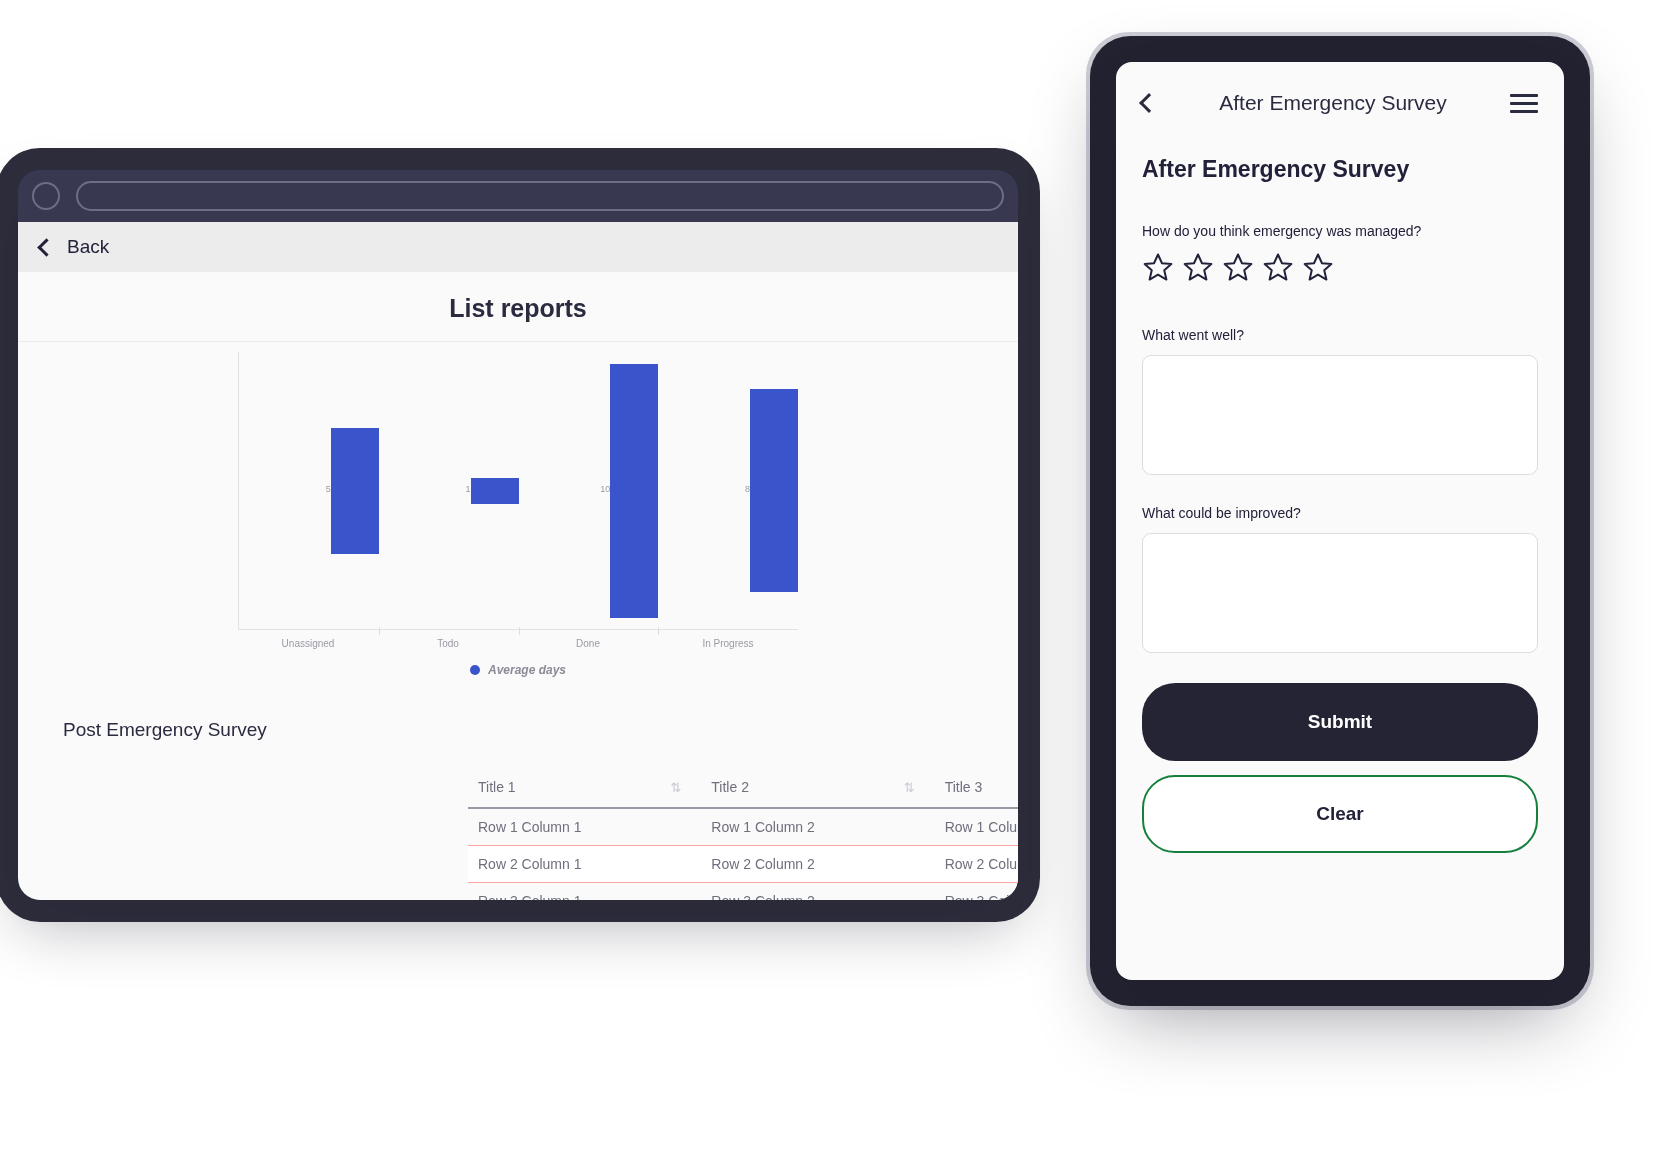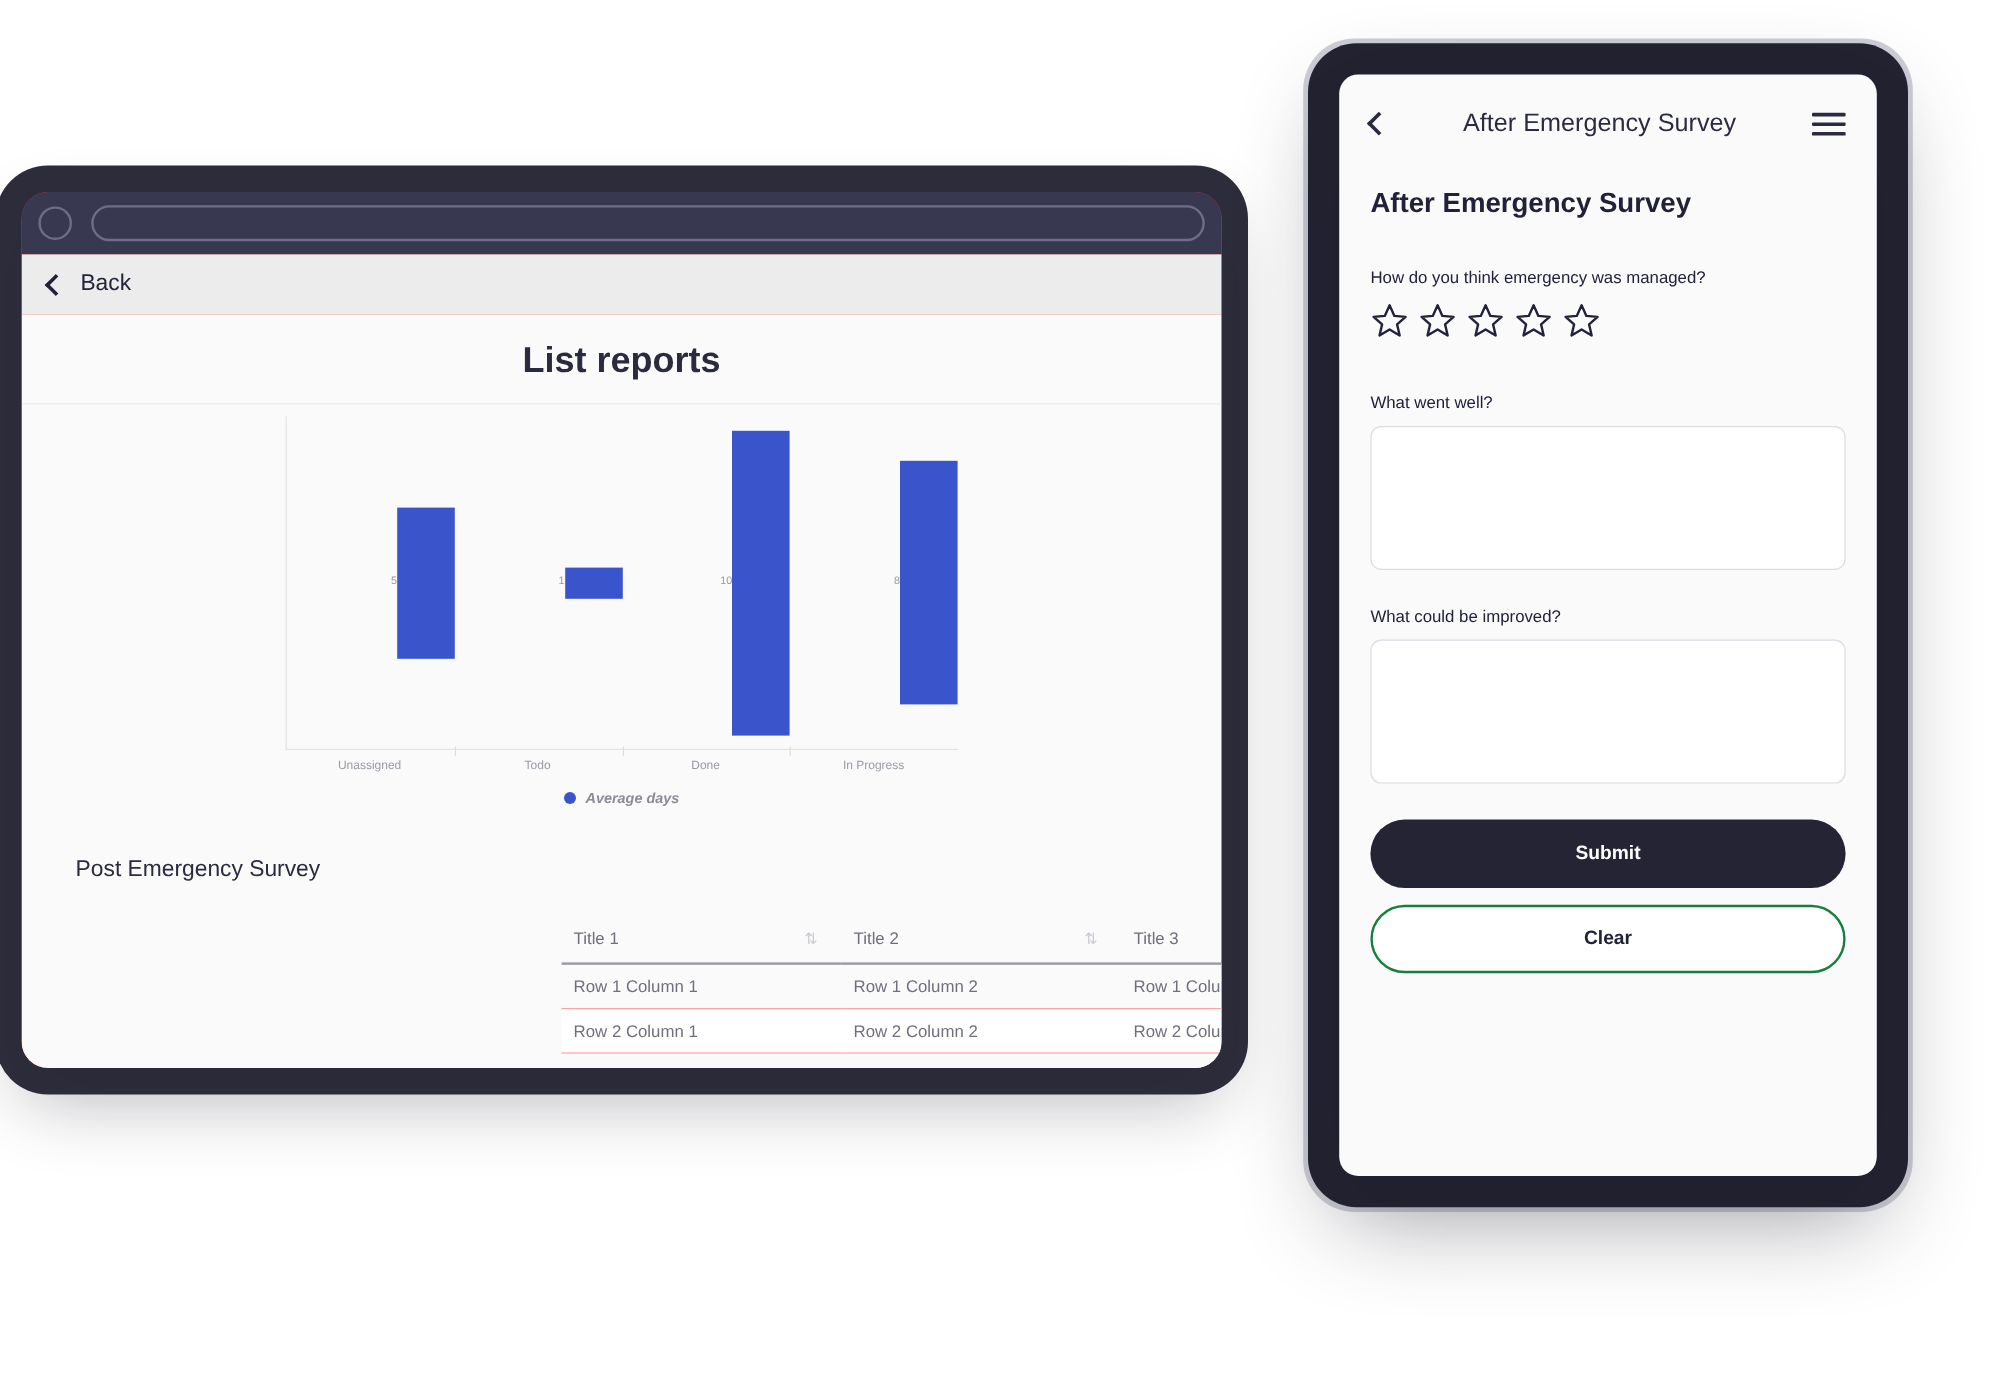--- a/index.html
+++ b/index.html
@@ -8,23 +8,23 @@
     height: 1166px;
     background: #ffffff;
     font-family: "Liberation Sans", sans-serif;
     overflow: hidden;
   }
   .stage { position: relative; width: 1660px; height: 1166px; }
 
   
   .desktop-shell {
     position: absolute;
-    left: 18px; top: 160px;
+    left: 18px; top: 170px;
     width: 1000px; height: 730px;
-    background: #ef4444;
+    background: #0c4a6e;
     border-radius: 22px;
     box-shadow: 0 0 0 22px rgba(35,35,51,0.96),
                 0 26px 60px rgba(20,20,35,0.30);
     overflow: hidden;
   }
   .browser-chrome {
     height: 52px;
     background: #383850;
     display: flex;
     align-items: center;
@@ -56,21 +56,21 @@
     border-left: 3px solid #22223b;
     border-bottom: 3px solid #22223b;
     transform: rotate(45deg);
     margin-right: 2px;
   }
   .back-label { font-size: 19px; color: #22223b; }
 
   .app-body { background: #fafafb; height: calc(100% - 102px); overflow: hidden; }
   .report-title {
     text-align: center;
-    font-size: 30px;
+    font-size: 25px;
     font-weight: bold;
     color: #2b2b40;
     padding: 22px 0 18px;
     border-bottom: 1px solid #ebebef;
   }
 
   
   .chart-wrap { padding: 10px 0 0; }
   .chart-area {
     position: relative;
@@ -232,26 +232,26 @@
   .textarea-box {
     width: 100%;
     background: #ffffff;
     border: 1px solid #dcdce3;
     border-radius: 9px;
     margin-bottom: 30px;
   }
   .ta-tall { height: 120px; }
   .btn {
     width: 100%;
-    height: 57px;
+    height: 78px;
     border-radius: 33px;
     display: flex;
     align-items: center;
     justify-content: center;
-    font-size: 16px;
+    font-size: 19px;
     font-weight: bold;
     cursor: pointer;
     margin-top: 14px;
   }
   .btn-submit { background: #242435; color: #ffffff; border: none; }
   .btn-clear {
     background: #ffffff;
     color: #21213a;
     border: 2px solid #15803d;
   }

